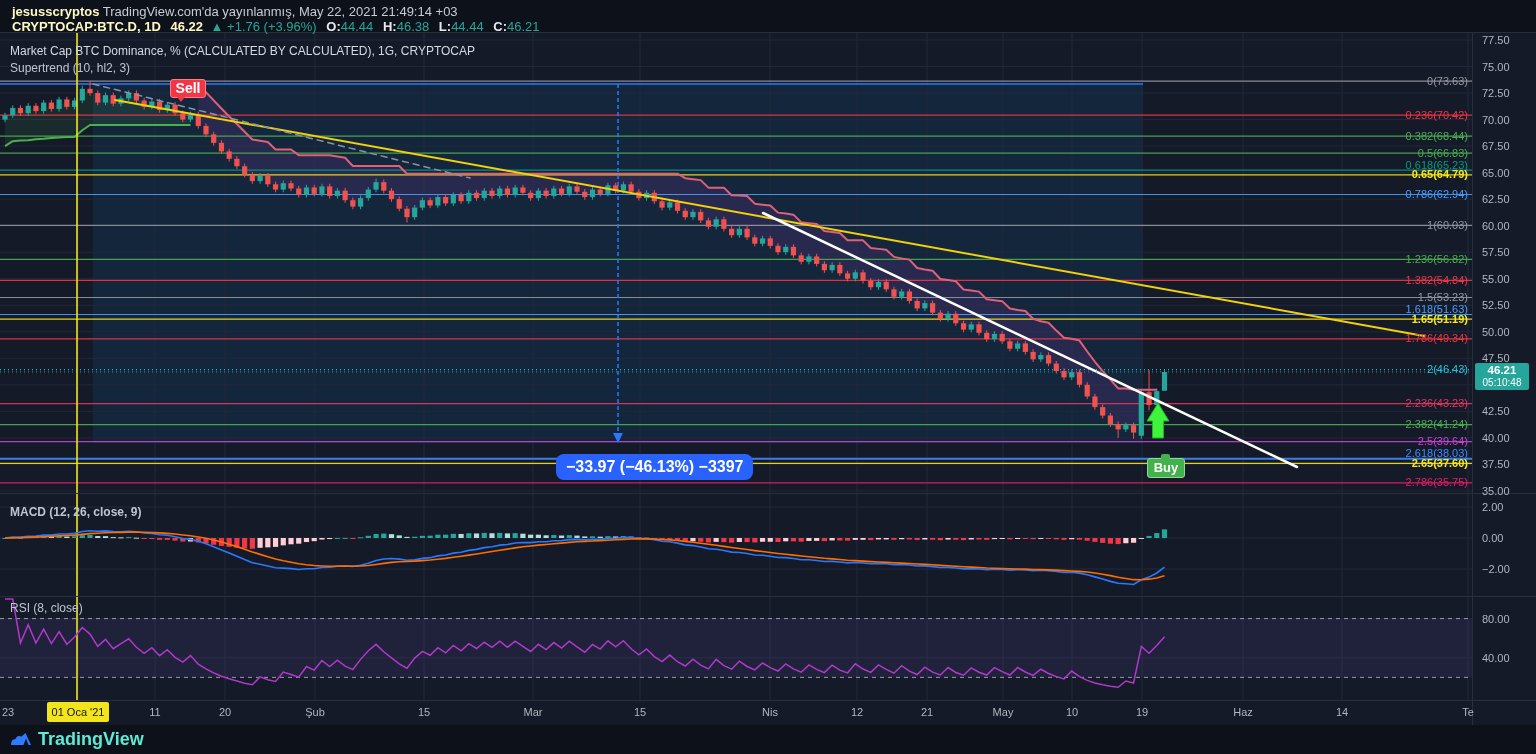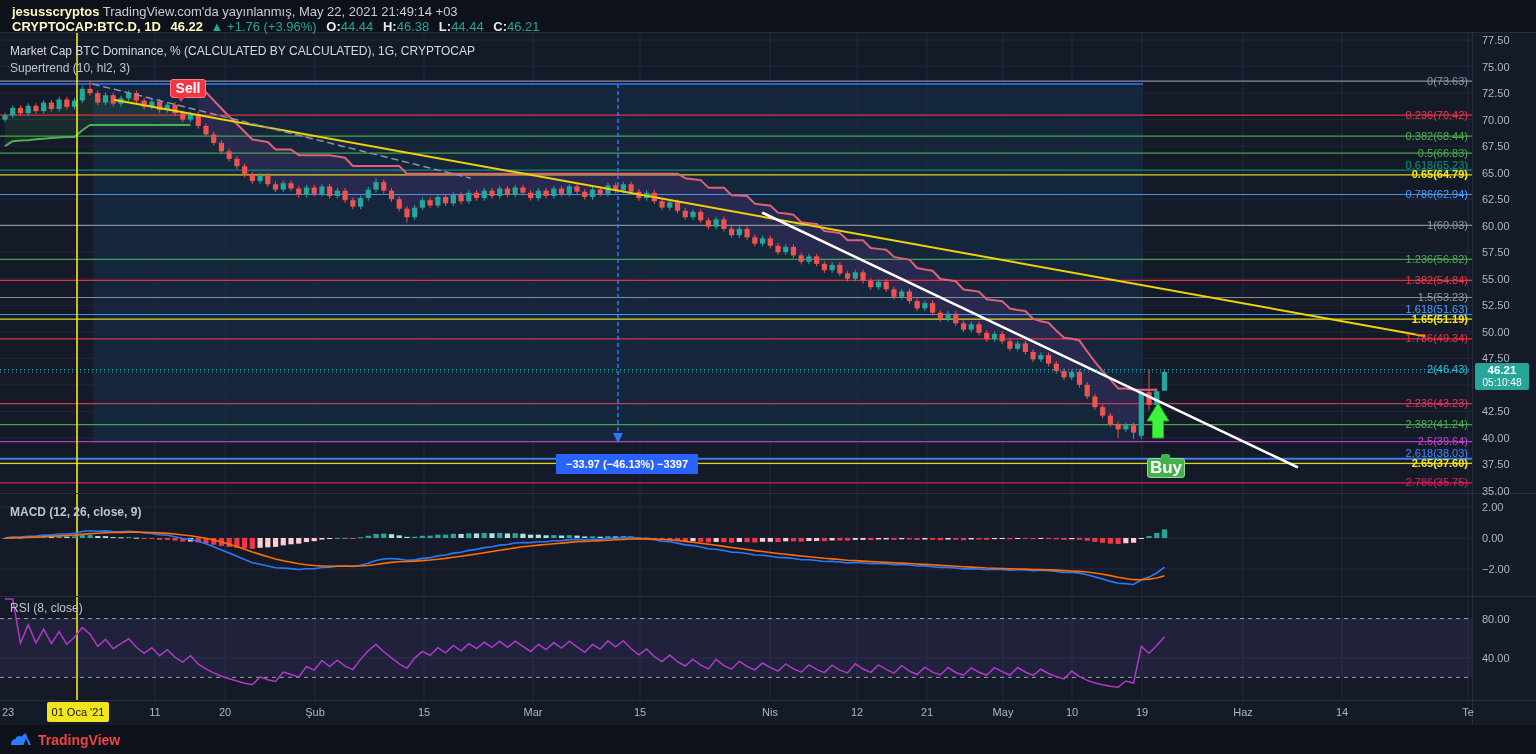--- a/index.html
+++ b/index.html
@@ -12,28 +12,28 @@
   .hline b{color:#fef9c3;font-weight:700;}
   .hl1{top:4px;}
   .hl2{top:19px;}
   .teal{color:#26a69a;}
   .ohlc-lab{color:#e6e9f0;font-weight:700;margin-left:6px;}
   .pane-title{position:absolute;left:10px;font-size:12px;color:#d4d8e1;z-index:6;white-space:nowrap;}
   .pane-sub{color:#bfc4d0;}
   .sig{position:absolute;z-index:7;color:#fff;font-weight:700;text-align:center;border-radius:3px;}
   #sell-label{left:170px;top:79px;width:34px;height:17px;font-size:14px;line-height:17px;background:#f23645;border:1px solid #ff7b86;}
   #sell-label::after{content:"";position:absolute;left:6px;bottom:-5px;border-left:4px solid transparent;border-right:4px solid transparent;border-top:5px solid #f23645;}
-  #buy-label{left:1147px;top:458px;width:36px;height:18px;font-size:17px;line-height:18px;background:#43b14c;border:1px solid #8fd996;}
+  #buy-label{left:1147px;top:458px;width:36px;height:18px;font-size:13px;line-height:18px;background:#43b14c;border:1px solid #8fd996;}
   #buy-label::before{content:"";position:absolute;left:13px;top:-5px;width:9px;height:6px;background:#43b14c;border-radius:2px;}
-  #measure-label{position:absolute;left:556px;top:454px;z-index:7;background:#2962ff;color:#fff;font-size:11px;font-weight:700;padding:4px 10px;border-radius:0;white-space:nowrap;}
+  #measure-label{position:absolute;left:556px;top:454px;z-index:7;background:#2962ff;color:#fff;font-size:16px;font-weight:700;padding:4px 10px;border-radius:8px;white-space:nowrap;}
   #price-tag{position:absolute;left:1475px;top:363px;width:54px;height:27px;z-index:7;background:#26a69a;color:#fff;border-radius:2px;text-align:center;}
   #price-tag .p{font-size:11.5px;font-weight:700;line-height:13px;margin-top:1px;}
   #price-tag .t{font-size:10px;line-height:11px;}
   #brand{display:flex;align-items:center;gap:6px;margin-left:10px;z-index:6;}
-  #brand span{color:#ef4444;font-size:14px;font-weight:600;}
+  #brand span{color:#5eead4;font-size:18px;font-weight:600;}
 </style>
 </head>
 <body>
 
 <div id="top-strip" class="strip">
   <div class="hline hl1">
     <b>jesusscryptos</b><span> TradingView.com'da yayınlanmış, May 22, 2021 21:49:14 +03</span>
   </div>
   <div class="hline hl2">
     <b>CRYPTOCAP:BTC.D, 1D</b>

